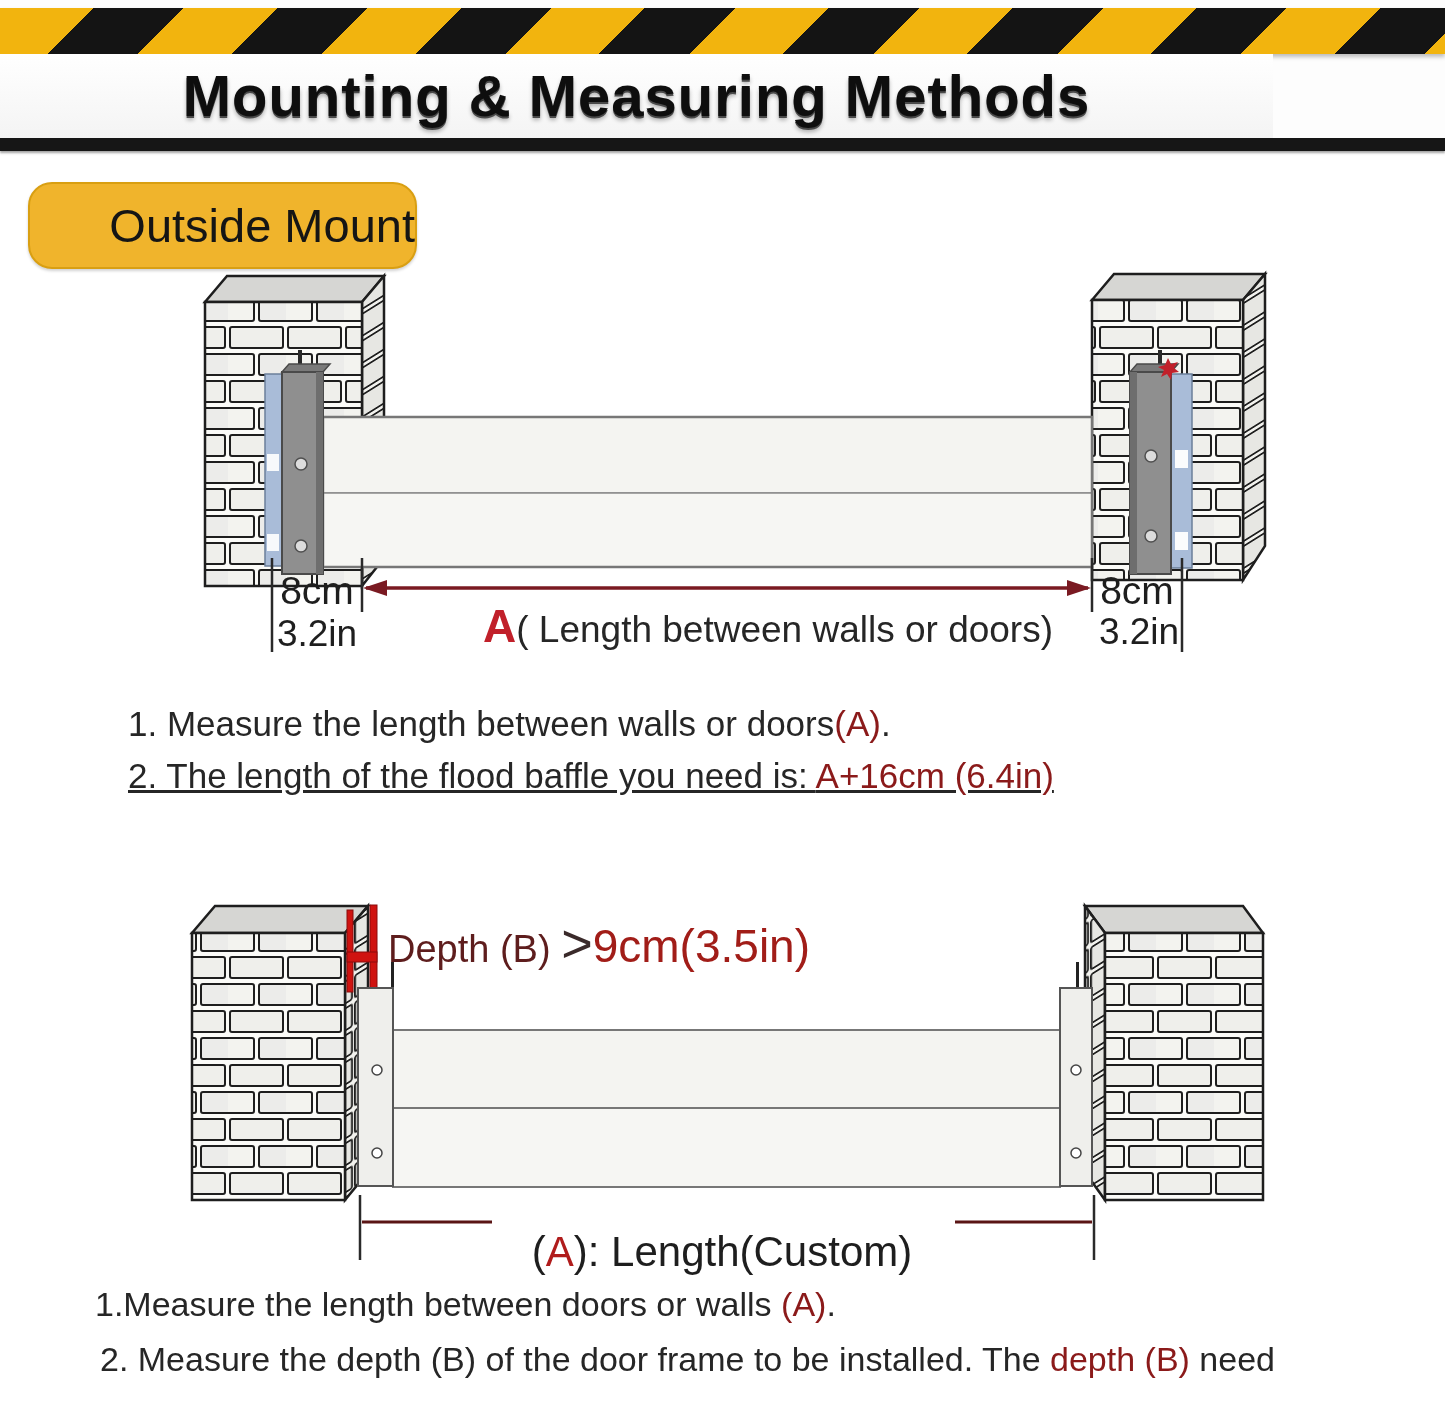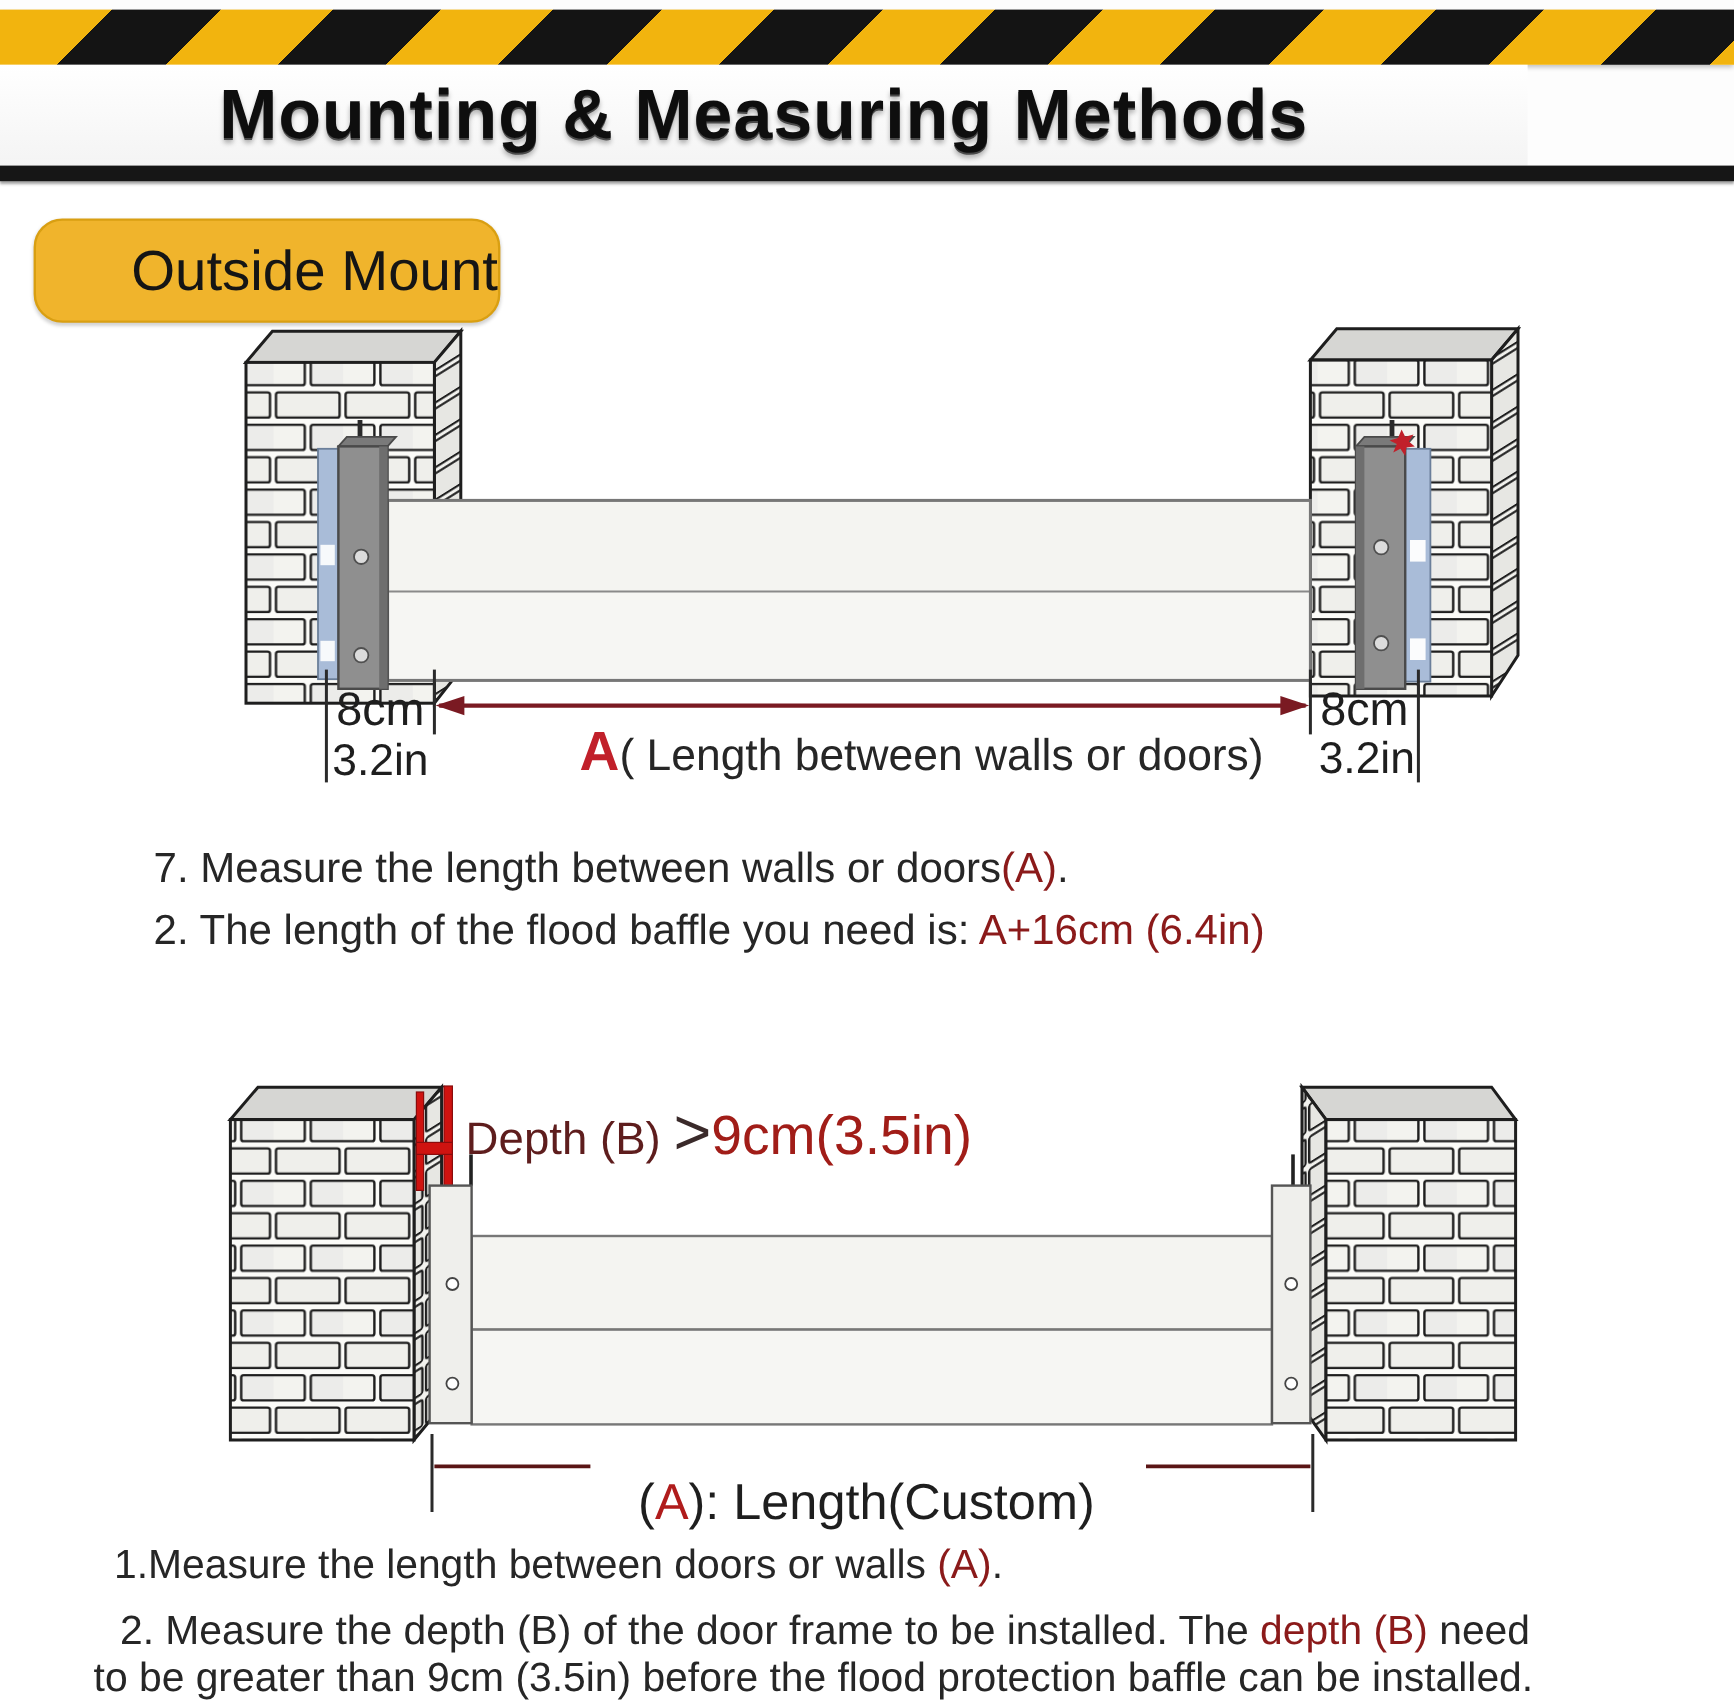--- a/index.html
+++ b/index.html
@@ -25,21 +25,21 @@
   .badge-inside{top:808px;height:87px;}
   
   .fig{position:absolute;left:170px;}
   .fig-outside{top:270px;}
   .fig-inside{top:900px;}
   .fig text{font-family:"Liberation Sans",sans-serif;}
   
   .instr{position:absolute;font-size:35px;line-height:1.0;color:#262626;white-space:nowrap;}
   .accent{color:var(--accent_red);}
   .i-o1{left:128px;top:706px;}
-  .i-o2{left:128px;top:758px;}
+  .i-o2{left:128px;top:758px;text-decoration:underline;}
   .i-b1{left:95px;top:1287px;font-size:34px;}
   .i-b2{left:100px;top:1342px;font-size:34px;}
   .i-b3{left:78px;top:1381px;font-size:34px;}
 </style>
 </head>
 <body>
 
 <div class="page">
 
   <div class="header">
@@ -131,21 +131,21 @@
     <text x="147" y="334" text-anchor="middle" font-size="39" fill="#1e1e1e">8cm</text>
     <text x="147" y="376" text-anchor="middle" font-size="37" fill="#1e1e1e">3.2in</text>
     <text x="967" y="334" text-anchor="middle" font-size="39" fill="#1e1e1e">8cm</text>
     <text x="969" y="374" text-anchor="middle" font-size="37" fill="#1e1e1e">3.2in</text>
     <text x="598" y="372" text-anchor="middle">
       <tspan font-size="46" font-weight="bold" fill="var(--bright_red)">A</tspan><tspan font-size="37" fill="#262626">( Length between walls or doors)</tspan>
     </text>
   </svg>
 
   <div class="instr i-o1">
-    <span>7. Measure the length between walls or doors</span><span class="accent">(A)</span><span>.</span>
+    <span>1. Measure the length between walls or doors</span><span class="accent">(A)</span><span>.</span>
   </div>
   <div class="instr i-o2">
     <span>2. The length of the flood baffle you need is: </span><span class="accent">A+16cm (6.4in)</span><span></span>
   </div>
 
 
   <svg class="fig fig-inside" width="1120" height="470" viewBox="0 0 1120 470">
     <defs>
       <pattern id="bf2" width="58" height="54" patternUnits="userSpaceOnUse">
         <rect width="58" height="54" fill="#fbfbf8"></rect>
@@ -209,17 +209,14 @@
       <tspan font-size="42" fill="#1e1e1e">(</tspan><tspan font-size="42" fill="#B01C1C">A</tspan><tspan font-size="42" fill="#1e1e1e">): Length(Custom)</tspan>
     </text>
   </svg>
 
   <div class="instr i-b1">
     <span>1.Measure the length between doors or walls </span><span class="accent">(A)</span><span>.</span>
   </div>
   <div class="instr i-b2">
     <span>2. Measure the depth (B) of the door frame to be installed. The </span><span class="accent">depth (B)</span><span> need</span>
   </div>
-  <div class="instr i-b3">
-    <span>to be greater than 9cm (3.5in) before the flood protection baffle can be installed.</span>
-  </div>
 
 </div>
 
 </body></html>

